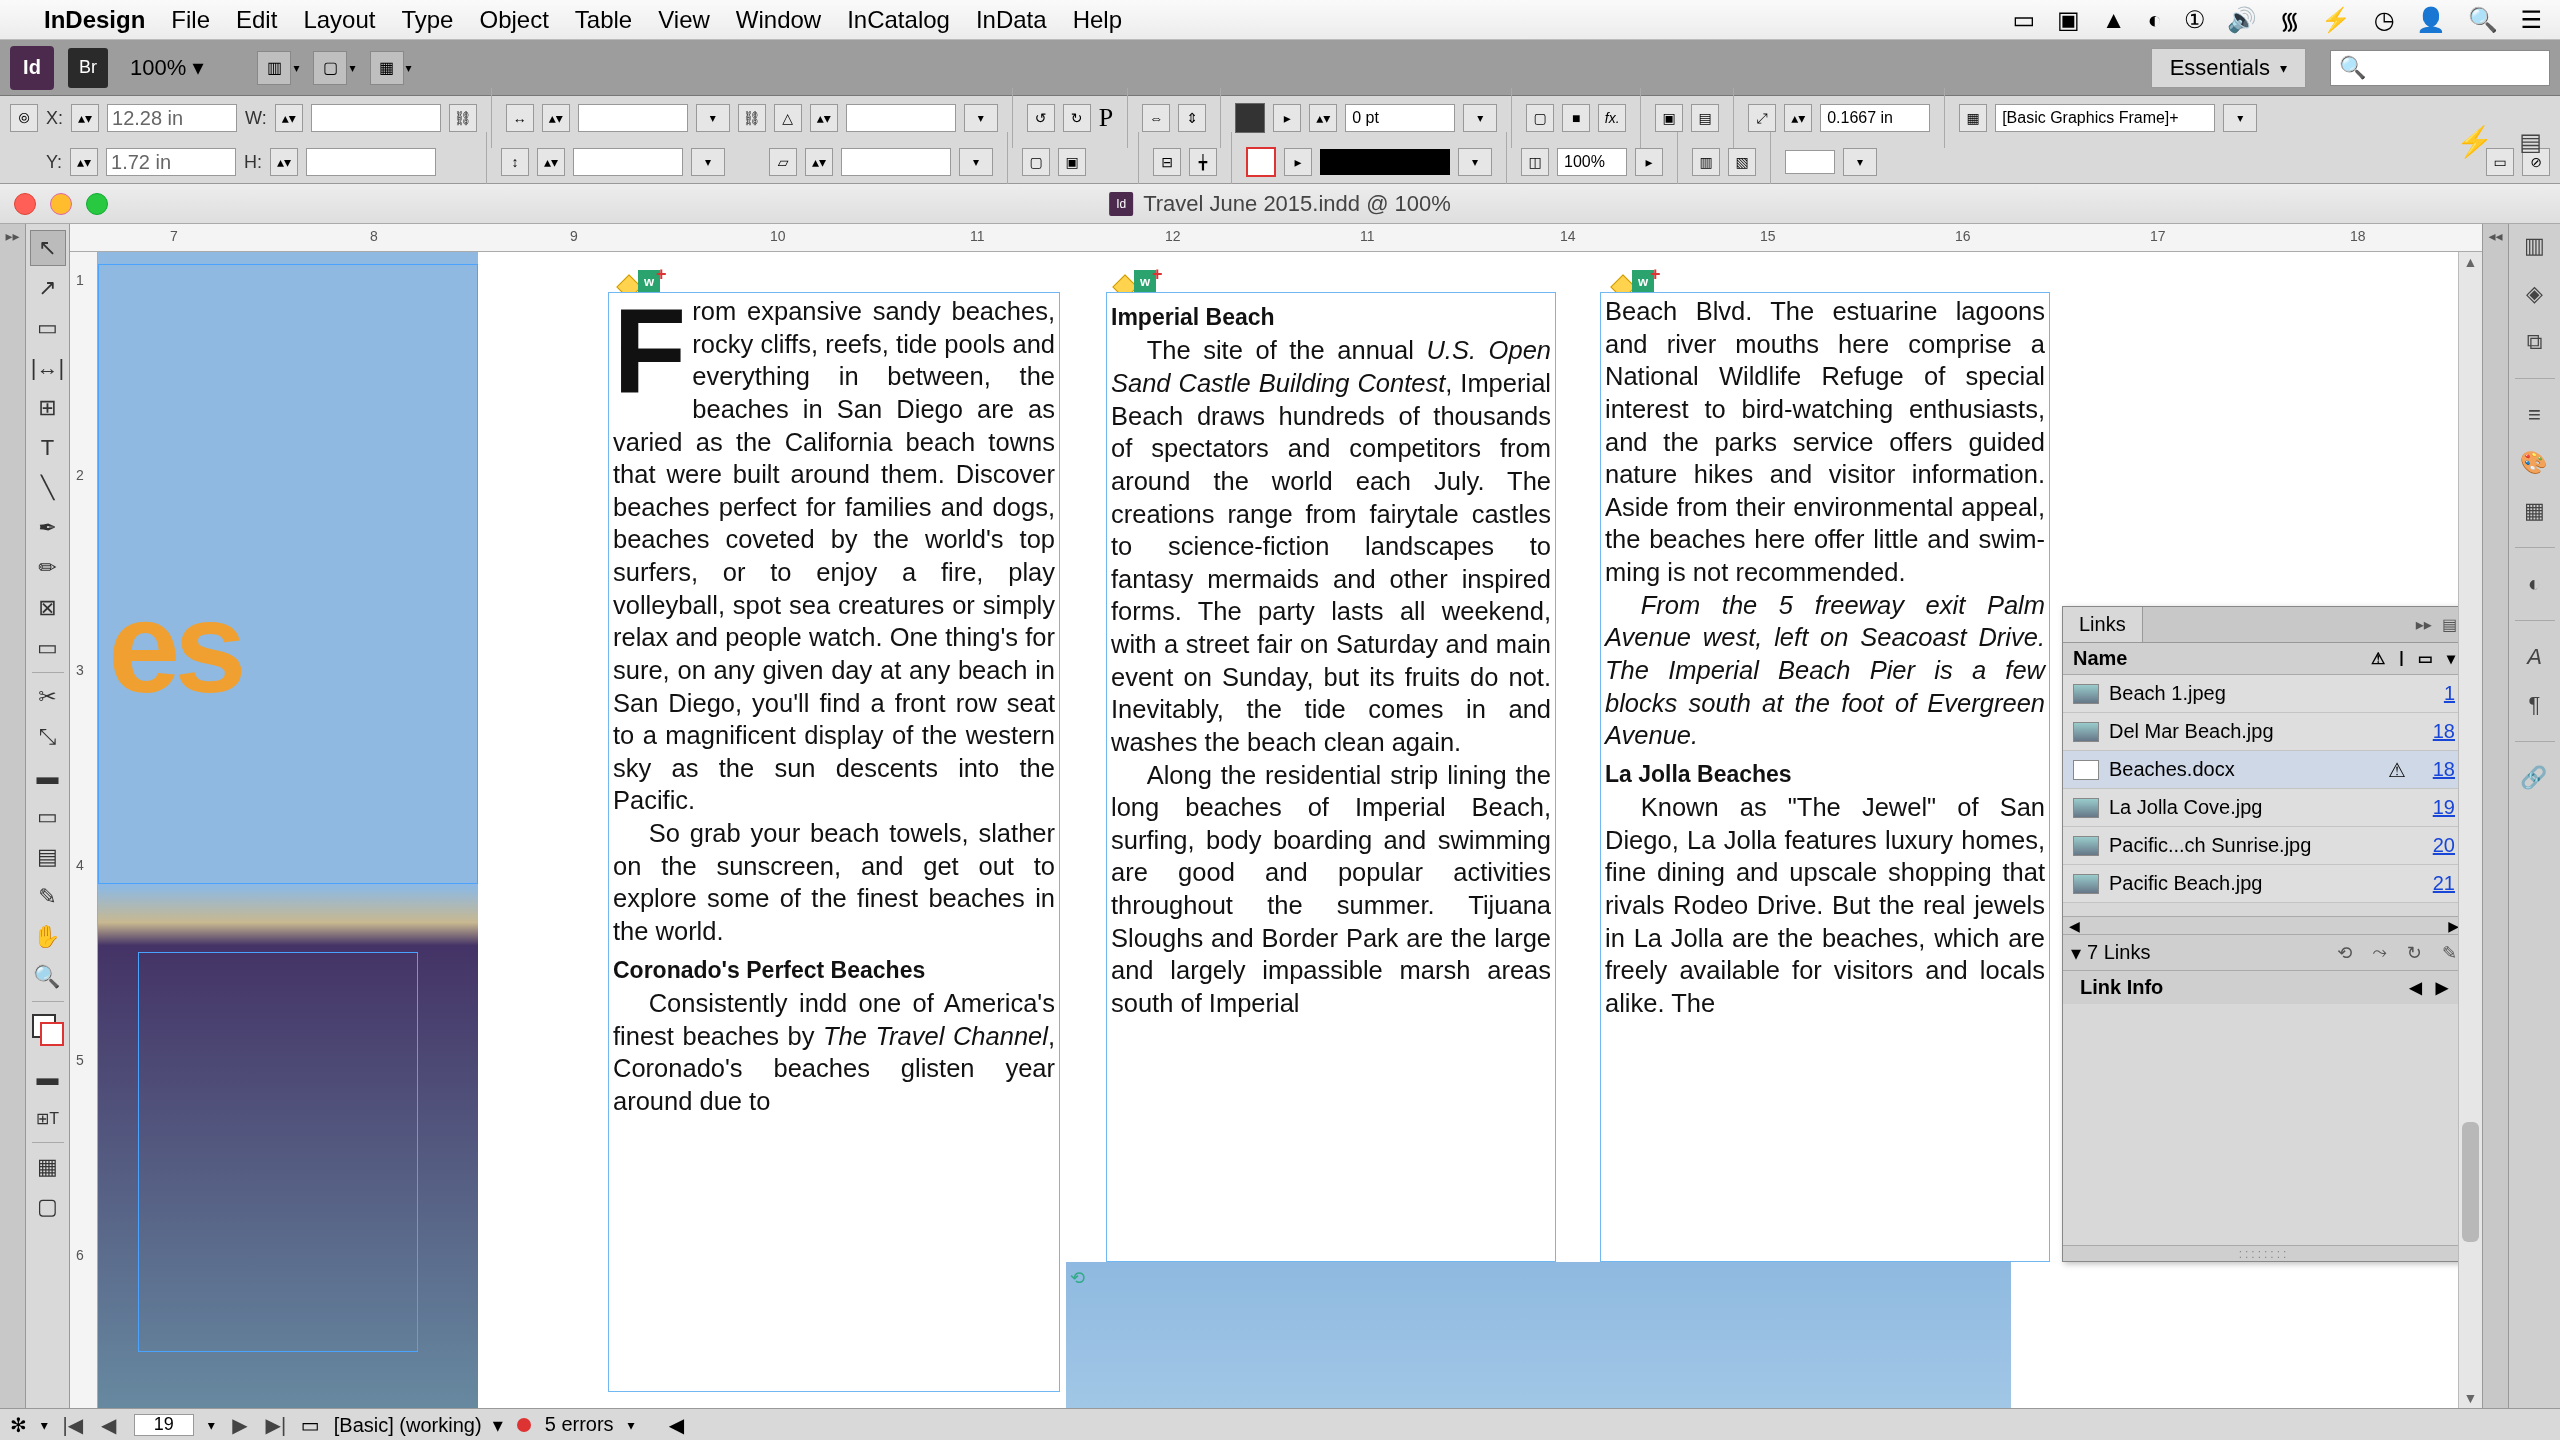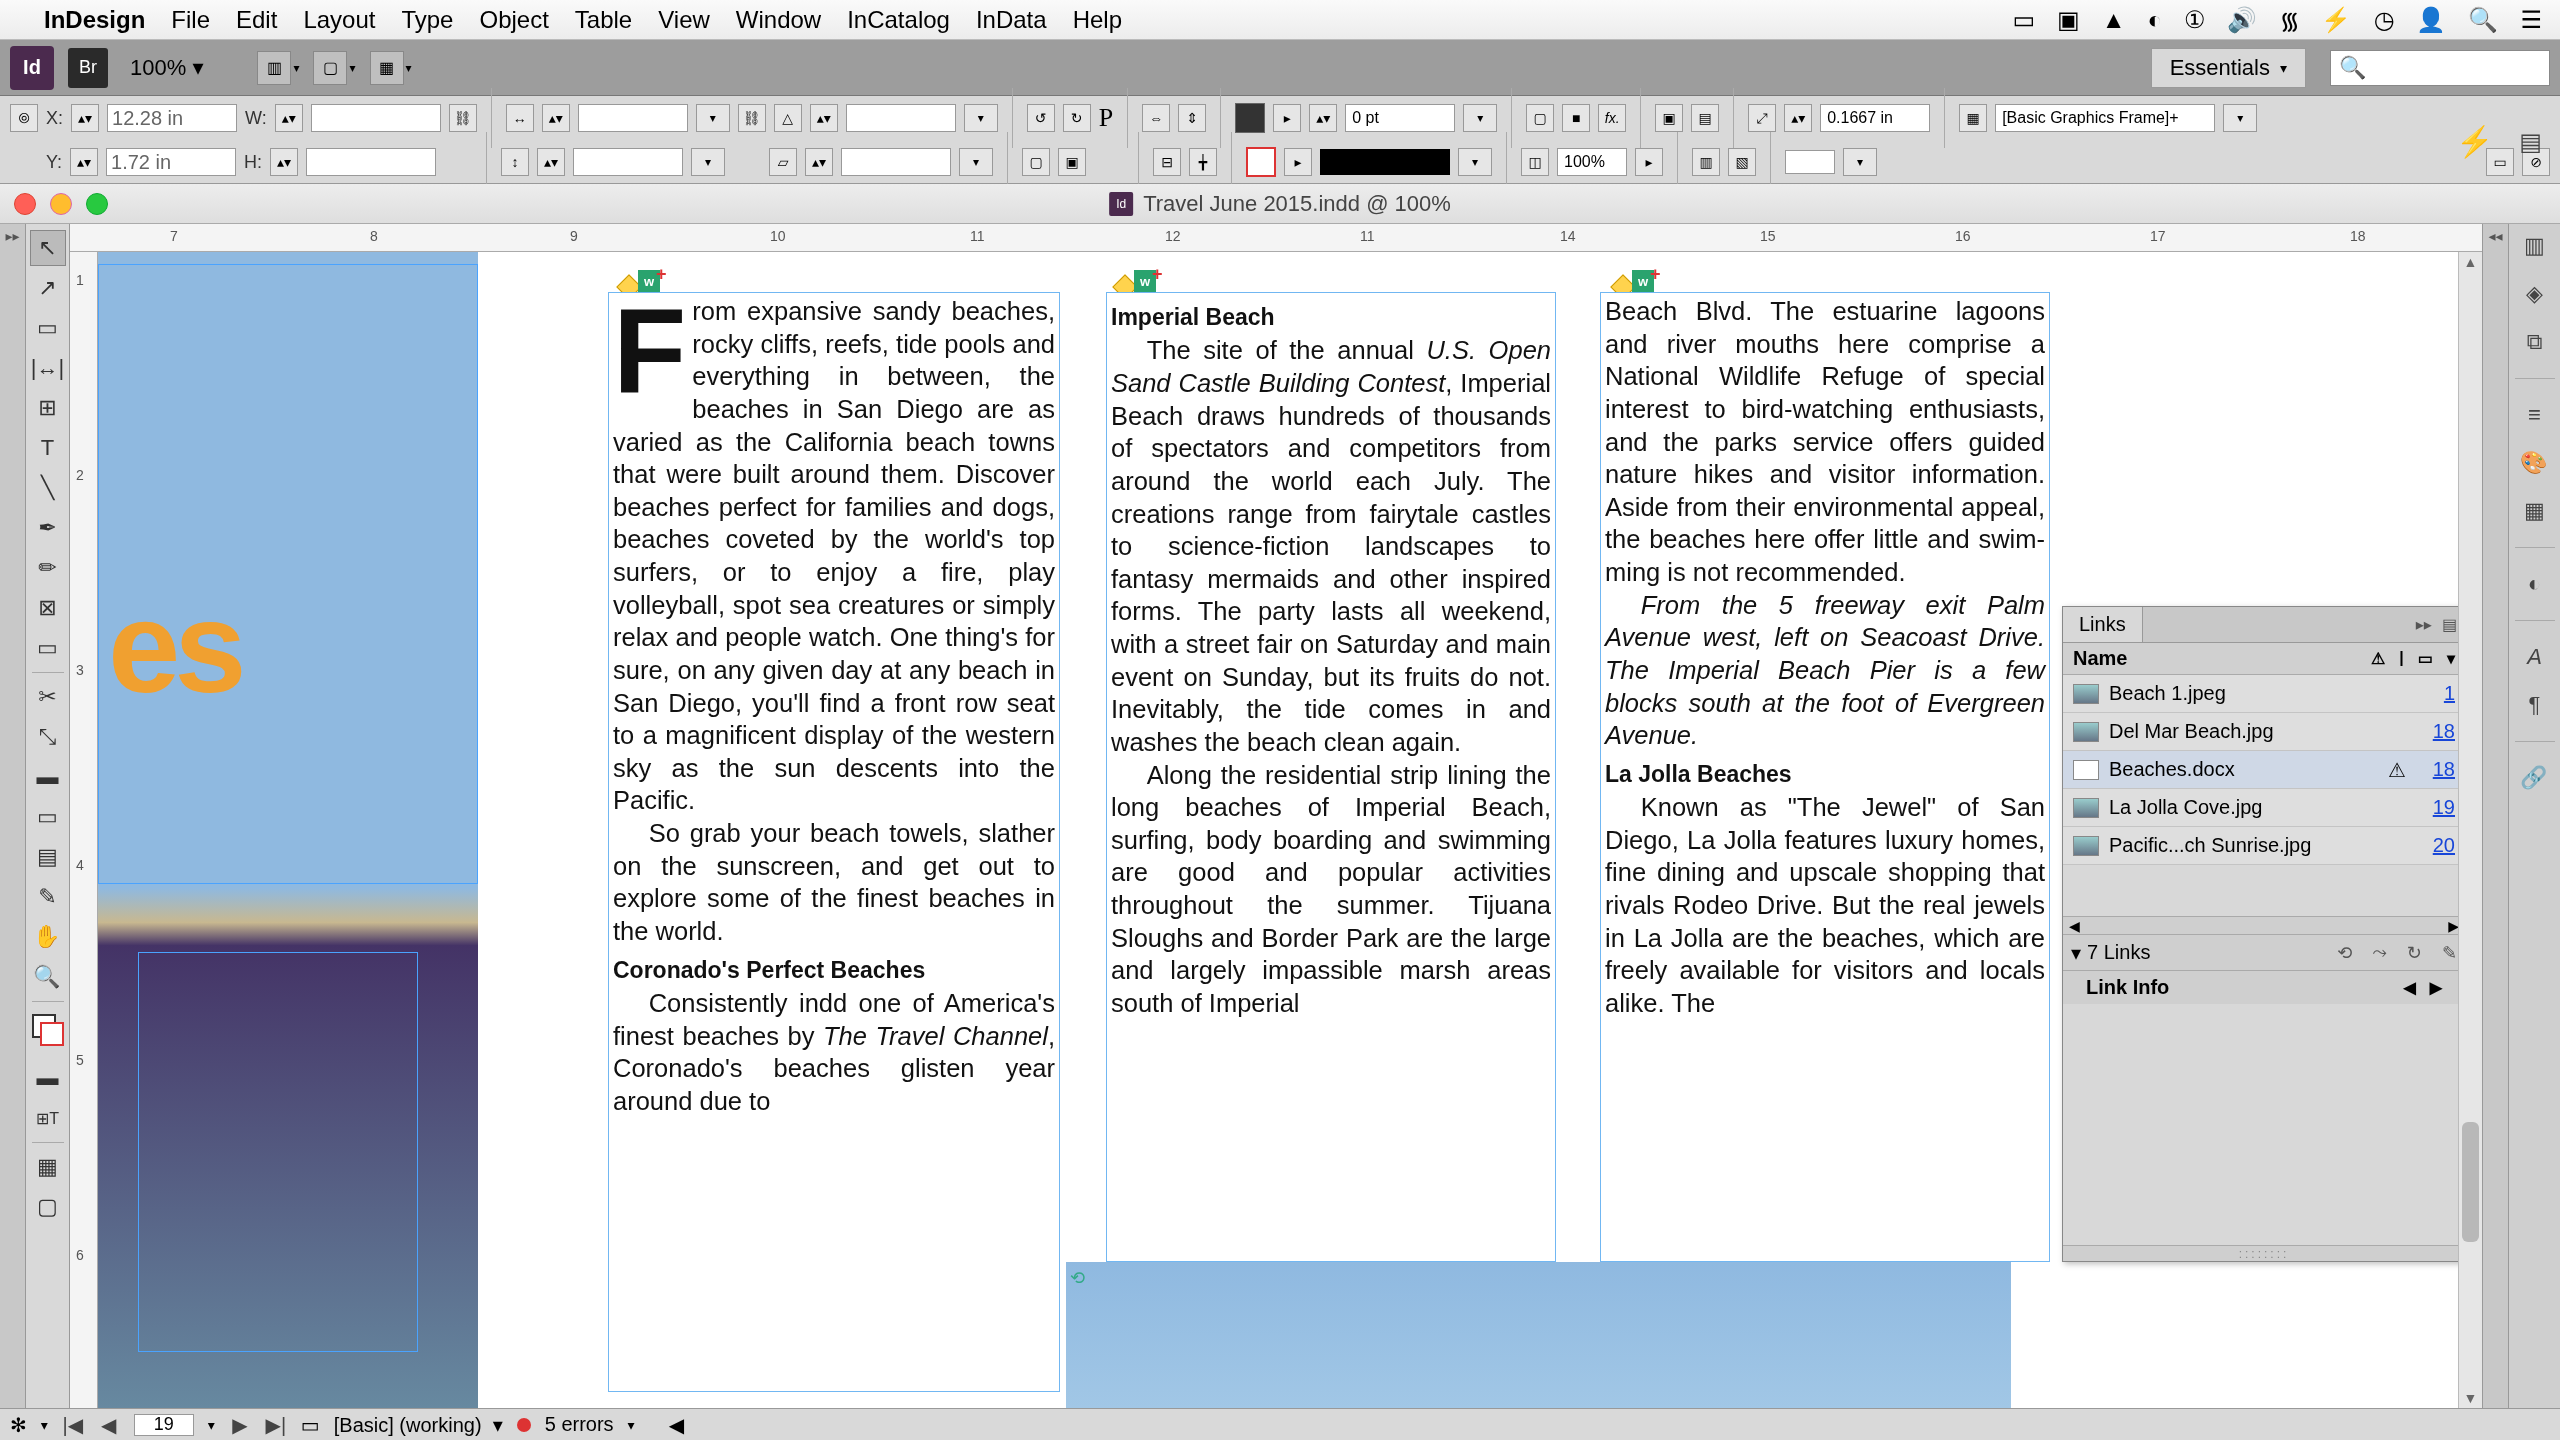--- a/index.html
+++ b/index.html
@@ -106,21 +106,21 @@
 .link-row.sel { background:#cfd8e6; }
 .link-thumb { width:26px; height:20px; background:linear-gradient(#9cc,#678); border:1px solid #888; }
 .link-thumb.doc { background:#fff; }
 .link-name { flex:1; white-space:nowrap; overflow:hidden; text-overflow:ellipsis; }
 .link-page { color:#1846d8; text-decoration:underline; width:36px; text-align:right; }
 .link-status { width:24px; text-align:center; }
 .links-scroll { height:18px; background:#cfcfcf; border-top:1px solid #aaa; display:flex; align-items:center; justify-content:space-between; padding:0 6px; font-size:14px; }
 .links-footer { height:36px; background:#cfcfcf; border-top:1px solid #aaa; display:flex; align-items:center; padding:0 8px; gap:18px; }
 .links-footer .count { display:flex; align-items:center; gap:6px; }
 .links-footer .ftr-icons { margin-left:auto; display:flex; gap:20px; font-size:18px; color:#555; }
-.linkinfo-head { height:34px; background:#cfcfcf; border-top:1px solid #aaa; display:flex; align-items:center; padding:0 23px; font-weight:700; }
+.linkinfo-head { height:34px; background:#cfcfcf; border-top:1px solid #aaa; display:flex; align-items:center; padding:0 17px; font-weight:700; }
 .linkinfo-head .navs { margin-left:auto; display:flex; gap:14px; font-size:16px; }
 .linkinfo-body { flex:1; background:#d8d8d8; }
 .links-bottom-grip { height:16px; background:#cfcfcf; border-top:1px solid #aaa; display:flex; align-items:center; justify-content:center; color:#888; font-size:12px; letter-spacing:3px; }
 
 
 .statusbar { height:32px; background:#d9d9d9; border-top:1px solid #999; display:flex; align-items:center; padding:0 10px; gap:14px; font-size:20px; }
 .statusbar .nav-btn { width:22px; text-align:center; color:#444; }
 .statusbar input.page-num { width:60px; height:22px; border:1px solid #999; font-size:18px; text-align:center; }
 .status-dropdown { border:none; background:transparent; font-size:20px; }
 .err-dot { width:14px; height:14px; background:#d33; border-radius:50%; display:inline-block; }
@@ -475,20 +475,26 @@
         <div class="link-name">La Jolla Cove.jpg</div>
         <div class="link-status"></div>
         <div class="link-page">19</div>
       </div>
       <div class="link-row">
         <div class="link-thumb"></div>
         <div class="link-name">Pacific...ch Sunrise.jpg</div>
         <div class="link-status"></div>
         <div class="link-page">20</div>
       </div>
+      <div class="link-row">
+        <div class="link-thumb"></div>
+        <div class="link-name">Pacific Beach.jpg</div>
+        <div class="link-status"></div>
+        <div class="link-page">21</div>
+      </div>
     </div>
     <div class="links-scroll">
         <span>◀</span>
         <span>▶</span>
       </div>
     <div class="links-footer">
       <div class="count">
           <span>▾</span>
           <span>7 Links</span>
         </div>

